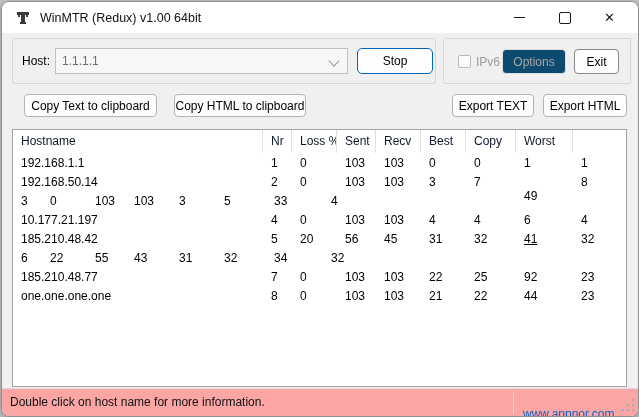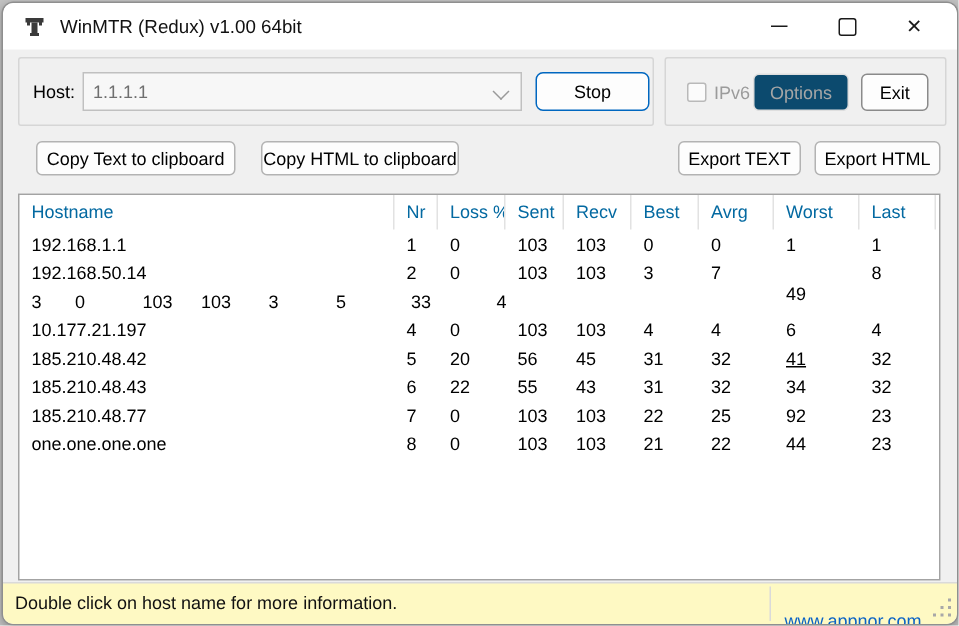--- a/index.html
+++ b/index.html
@@ -49,27 +49,27 @@
   #copy-text-btn{left:22px;top:92px;width:133px;height:23px;}
   #copy-html-btn{left:172px;top:92px;width:132px;height:23px;}
   #export-text-btn{left:450px;top:92px;width:82px;height:23px;}
   #export-html-btn{left:541px;top:92px;width:84px;height:23px;}
   
   .table{
     position:absolute;left:10px;top:127px;width:615px;height:258px;box-sizing:border-box;
     background:#ffffff;border:1px solid #a3a3a3;overflow:hidden;
   }
   .thead{display:flex;height:23px;align-items:center;}
-  .hcell{box-sizing:border-box;height:23px;line-height:23px;padding-left:8px;font-size:12px;color:#0369a1;
+  .hcell{box-sizing:border-box;height:23px;line-height:23px;padding-left:8px;font-size:12px;color:#0f172a;
          border-right:1px solid #e2e2e2;white-space:nowrap;overflow:hidden;flex:0 0 auto;}
   .hfiller{flex:1 1 auto;height:23px;}
   .trow{display:flex;height:19px;align-items:center;}
   .tcell{box-sizing:border-box;padding-left:8px;font-size:12px;color:#000;white-space:nowrap;overflow:hidden;flex:0 0 auto;}
   
-  .statusbar{position:absolute;left:0;right:0;bottom:0;height:27px;background:#fef9c3;border-top:1px solid #dadada;}
+  .statusbar{position:absolute;left:0;right:0;bottom:0;height:27px;background:#fca5a5;border-top:1px solid #dadada;}
   .status-msg{position:absolute;left:8px;top:6px;font-size:12px;color:#111;}
   .status-divider{position:absolute;left:511px;top:2px;bottom:2px;width:1px;background:#dadada;}
   .status-link{position:absolute;left:521px;top:18px;font-size:12px;color:#0b63c5;text-decoration:underline;cursor:pointer;}
   .resize-grip{position:absolute;right:4px;bottom:4px;width:13px;height:13px;}
   .grip-dot{position:absolute;width:2px;height:2px;background:#a8a8a8;}
 </style>
 </head>
 <body>
 
 <div class="window">
@@ -116,23 +116,22 @@
   <button class="btn" id="export-html-btn">Export HTML</button>
 
   <div class="table">
     <div class="thead">
         <div class="hcell" style="width: 250px;">Hostname</div>
         <div class="hcell" style="width: 29px;">Nr</div>
         <div class="hcell" style="width: 45px;">Loss %</div>
         <div class="hcell" style="width: 39px;">Sent</div>
         <div class="hcell" style="width: 45px;">Recv</div>
         <div class="hcell" style="width: 45px;">Best</div>
-        <div class="hcell" style="width: 50px;">Avrg</div>
+        <div class="hcell" style="width: 50px;">Copy</div>
         <div class="hcell" style="width: 57px;">Worst</div>
-        <div class="hcell" style="width: 51px;">Last</div>
         <div class="hfiller"></div>
       </div>
     <div>
         <div class="trow">
           <span class="tcell" style="width: 250px;">192.168.1.1</span>
           <span class="tcell" style="width: 29px;">1</span>
           <span class="tcell" style="width: 45px;">0</span>
           <span class="tcell" style="width: 39px;">103</span>
           <span class="tcell" style="width: 45px;">103</span>
           <span class="tcell" style="width: 45px;">0</span>
@@ -177,21 +176,20 @@
           <span class="tcell" style="width: 29px;">5</span>
           <span class="tcell" style="width: 45px;">20</span>
           <span class="tcell" style="width: 39px;">56</span>
           <span class="tcell" style="width: 45px;">45</span>
           <span class="tcell" style="width: 45px;">31</span>
           <span class="tcell" style="width: 50px;">32</span>
           <span class="tcell" style="width: 57px; text-decoration: underline;">41</span>
           <span class="tcell" style="width: 51px;">32</span>
         </div>
         <div class="trow">
-          <span class="tcell" style="width: 250px;">185.210.48.43</span>
           <span class="tcell" style="width: 29px;">6</span>
           <span class="tcell" style="width: 45px;">22</span>
           <span class="tcell" style="width: 39px;">55</span>
           <span class="tcell" style="width: 45px;">43</span>
           <span class="tcell" style="width: 45px;">31</span>
           <span class="tcell" style="width: 50px;">32</span>
           <span class="tcell" style="width: 57px;">34</span>
           <span class="tcell" style="width: 51px;">32</span>
         </div>
         <div class="trow">

